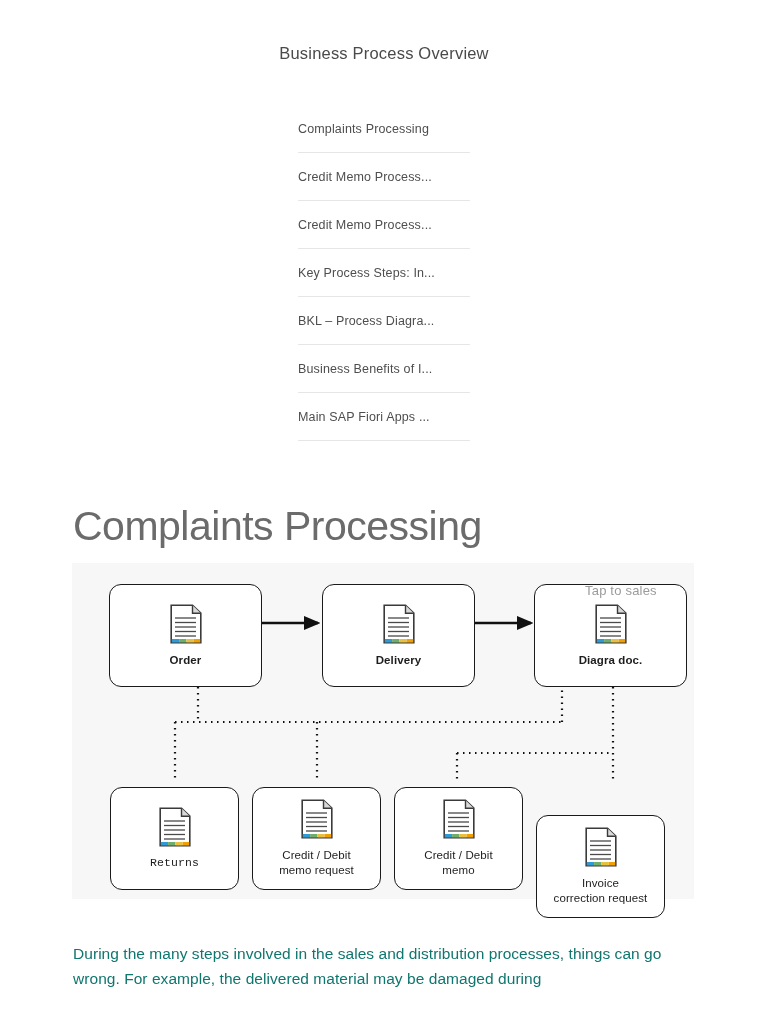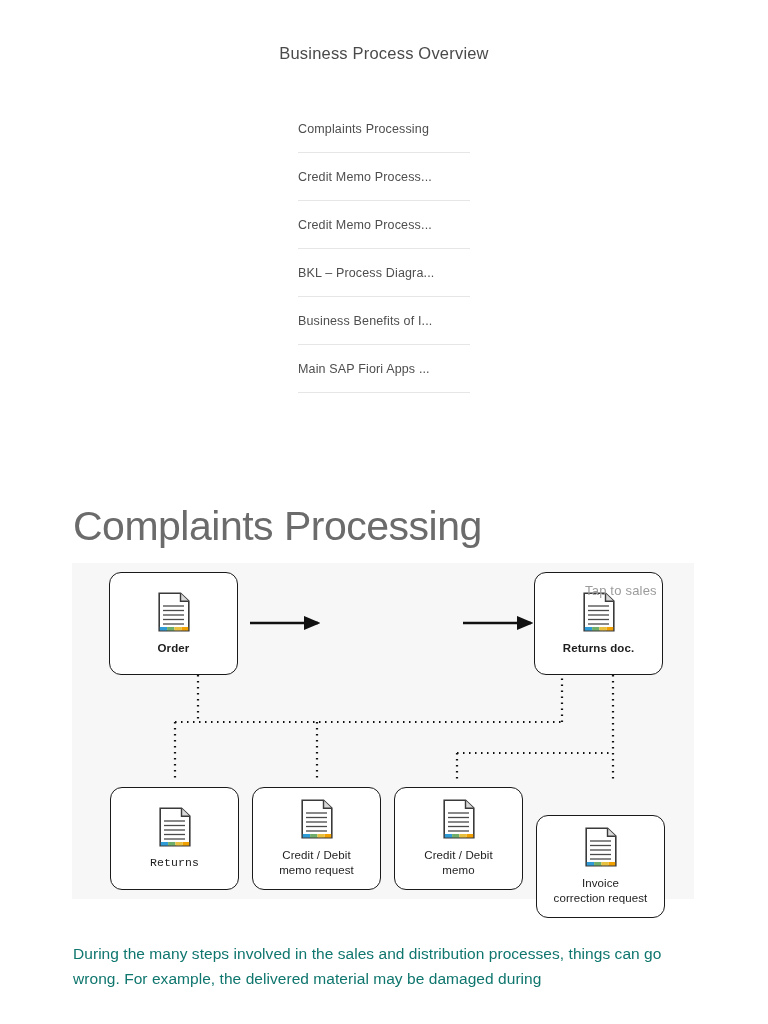--- a/index.html
+++ b/index.html
@@ -90,22 +90,23 @@
     background: #ffffff;
     border: 1.6px solid #1a1a1a;
     border-radius: 12px;
     box-sizing: border-box;
     display: flex;
     flex-direction: column;
     align-items: center;
     justify-content: center;
   }
   .node-top {
-    width: 129px;
+    width: 153px;
     height: 103px;
+    margin-top: 12px;
   }
   .node-bottom {
     width: 129px;
     height: 103px;
   }
   .node-icon {
     width: 32px;
     height: 40px;
     position: relative;
     margin-bottom: 9px;
@@ -161,20 +162,23 @@
   <div class="toc-item">
     <span class="toc-item-label">Complaints Processing</span>
   </div>
   <div class="toc-item">
     <span class="toc-item-label">Credit Memo Process...</span>
   </div>
   <div class="toc-item">
     <span class="toc-item-label">Credit Memo Process...</span>
   </div>
   <div class="toc-item">
+    <span class="toc-item-label">Key Process Steps: In...</span>
+  </div>
+  <div class="toc-item">
     <span class="toc-item-label">BKL – Process Diagra...</span>
   </div>
   <div class="toc-item">
     <span class="toc-item-label">Business Benefits of I...</span>
   </div>
   <div class="toc-item">
     <span class="toc-item-label">Main SAP Fiori Apps ...</span>
   </div>
 </div>
 
@@ -228,20 +232,42 @@
           <rect x="1.8" y="35" width="7.3" height="3.5" fill="#2e9bd6"></rect>
           <rect x="9.1" y="35" width="7.3" height="3.5" fill="#6fae6a"></rect>
           <rect x="16.4" y="35" width="7.3" height="3.5" fill="#e8c040"></rect>
           <rect x="23.7" y="35" width="6.5" height="3.5" fill="#f0a000"></rect>
         </g>
       </svg>
     </span>
     <span class="node-label">Order</span>
   </div>
 
+  <div class="node node-top" style="left:250px; top:9px;">
+    <span class="node-icon">
+      <svg viewBox="0 0 32 40" width="32" height="40">
+        <path d="M1.2 1.2 H22.5 L30.8 9.2 V38.8 H1.2 Z" fill="#ffffff" stroke="#3a3a3a" stroke-width="1.6"></path>
+        <path d="M22.5 1.2 L22.5 9.2 L30.8 9.2" fill="#d9d9d9" stroke="#3a3a3a" stroke-width="1.4"></path>
+        <g stroke="#4a4a4a" stroke-width="1.3">
+          <line x1="5" y1="14" x2="26" y2="14"></line>
+          <line x1="5" y1="18.5" x2="26" y2="18.5"></line>
+          <line x1="5" y1="23" x2="26" y2="23"></line>
+          <line x1="5" y1="27.5" x2="26" y2="27.5"></line>
+          <line x1="5" y1="32" x2="26" y2="32"></line>
+        </g>
+        <g>
+          <rect x="1.8" y="35" width="7.3" height="3.5" fill="#2e9bd6"></rect>
+          <rect x="9.1" y="35" width="7.3" height="3.5" fill="#6fae6a"></rect>
+          <rect x="16.4" y="35" width="7.3" height="3.5" fill="#e8c040"></rect>
+          <rect x="23.7" y="35" width="6.5" height="3.5" fill="#f0a000"></rect>
+        </g>
+      </svg>
+    </span>
+    <span class="node-label">Delivery</span>
+  </div>
 
   <div class="node node-top" style="left:462px; top:9px;">
     <span class="node-icon">
       <svg viewBox="0 0 32 40" width="32" height="40">
         <path d="M1.2 1.2 H22.5 L30.8 9.2 V38.8 H1.2 Z" fill="#ffffff" stroke="#3a3a3a" stroke-width="1.6"></path>
         <path d="M22.5 1.2 L22.5 9.2 L30.8 9.2" fill="#d9d9d9" stroke="#3a3a3a" stroke-width="1.4"></path>
         <g stroke="#4a4a4a" stroke-width="1.3">
           <line x1="5" y1="14" x2="26" y2="14"></line>
           <line x1="5" y1="18.5" x2="26" y2="18.5"></line>
           <line x1="5" y1="23" x2="26" y2="23"></line>
@@ -249,21 +275,21 @@
           <line x1="5" y1="32" x2="26" y2="32"></line>
         </g>
         <g>
           <rect x="1.8" y="35" width="7.3" height="3.5" fill="#2e9bd6"></rect>
           <rect x="9.1" y="35" width="7.3" height="3.5" fill="#6fae6a"></rect>
           <rect x="16.4" y="35" width="7.3" height="3.5" fill="#e8c040"></rect>
           <rect x="23.7" y="35" width="6.5" height="3.5" fill="#f0a000"></rect>
         </g>
       </svg>
     </span>
-    <span class="node-label">Returns  doc.</span>
+    <span class="node-label">Diagra  doc.</span>
   </div>
 
   <div class="node node-bottom" style="left:38px; top:224px;font-family:Liberation Mono, monospace;">
     <span class="node-icon">
       <svg viewBox="0 0 32 40" width="32" height="40">
         <path d="M1.2 1.2 H22.5 L30.8 9.2 V38.8 H1.2 Z" fill="#ffffff" stroke="#3a3a3a" stroke-width="1.6"></path>
         <path d="M22.5 1.2 L22.5 9.2 L30.8 9.2" fill="#d9d9d9" stroke="#3a3a3a" stroke-width="1.4"></path>
         <g stroke="#4a4a4a" stroke-width="1.3">
           <line x1="5" y1="14" x2="26" y2="14"></line>
           <line x1="5" y1="18.5" x2="26" y2="18.5"></line>

